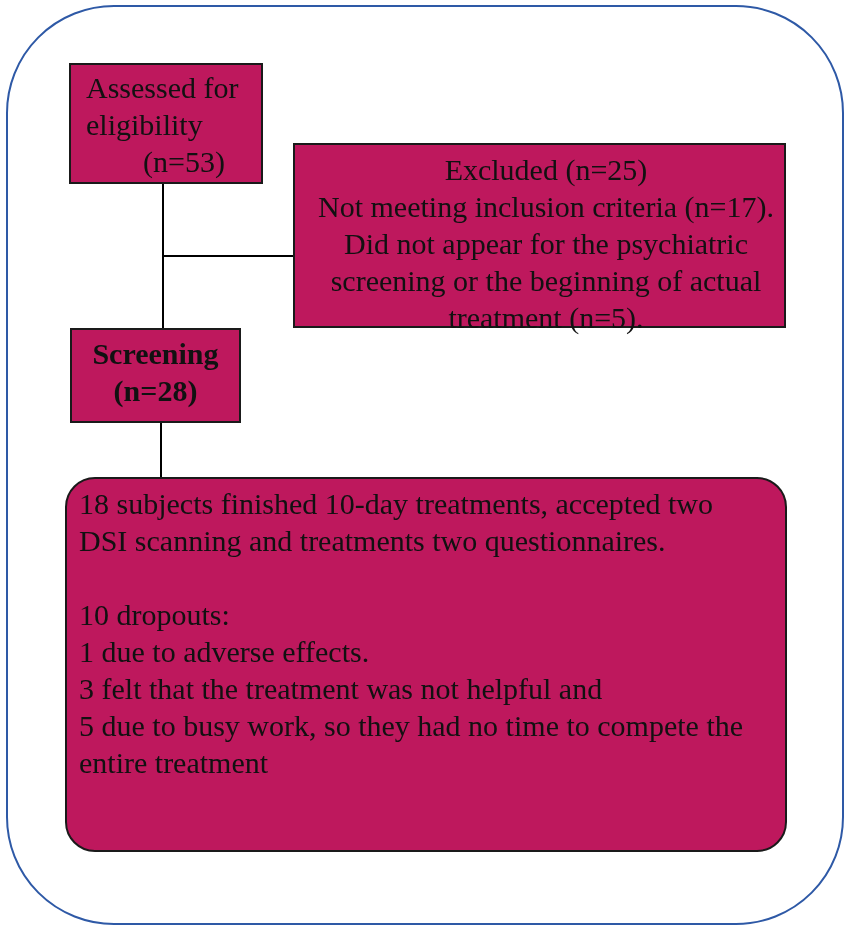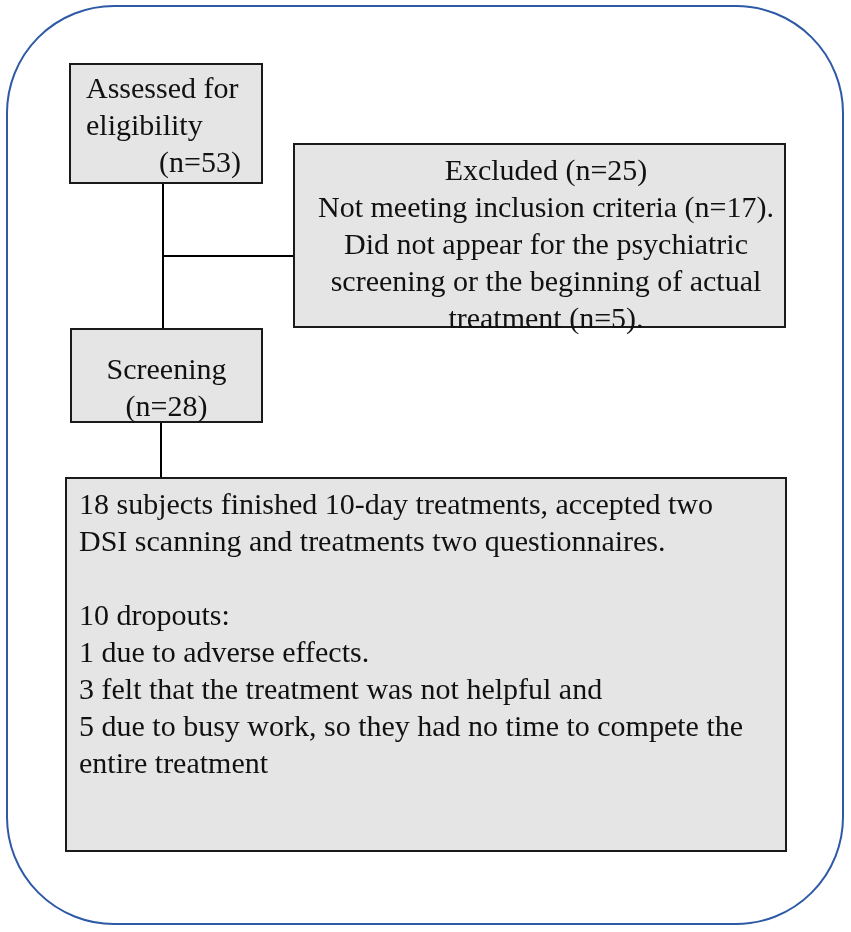--- a/index.html
+++ b/index.html
@@ -16,51 +16,53 @@
   .outer-frame {
     position: absolute;
     left: 6px; top: 5px;
     width: 838px; height: 920px;
     border: 2.5px solid var(--frame-color, #2e59a6);
     border-radius: 108px;
     background: transparent;
   }
   .fbox {
     position: absolute;
-    background: #e5e5e5;
+    background: #be185d;
     border: 2px solid var(--box-border-color, #1a1a1a);
     font-size: 30px;
     line-height: 37px;
   }
   .fbox .line {
     height: 37px;
     white-space: pre;
   }
   .box-assessed {
     left: 69px; top: 63px;
     width: 194px; height: 121px;
     padding: 4px 4px 0 15px;
   }
-  .box-assessed .line.indent { padding-left: 57px; text-align: center; }
+  .box-assessed .line.indent { padding-left: 57px; }
   .box-excluded {
     left: 293px; top: 143px;
     width: 493px; height: 185px;
     padding: 6px 4px 0 17px;
     text-align: center;
   }
   .box-screening {
     left: 70px; top: 328px;
-    width: 193px; height: 95px;
-    padding-top: 20px;
+    width: 171px; height: 95px;
+    padding-top: 5px;
     text-align: center;
+    font-weight: bold;
   }
   .box-outcome {
     left: 65px; top: 477px;
     width: 722px; height: 375px;
     padding: 6px 4px 0 12px;
+    border-radius: 30px;
   }
   .connector {
     position: absolute;
     background: var(--line-color, #000000);
   }
   .conn-v1 { left: 162px; top: 184px; width: 2px; height: 145px; }
   .conn-h1 { left: 163px; top: 255px; width: 131px; height: 2px; }
   .conn-v2 { left: 160px; top: 423px; width: 2px; height: 54px; }
 </style>
 </head>

